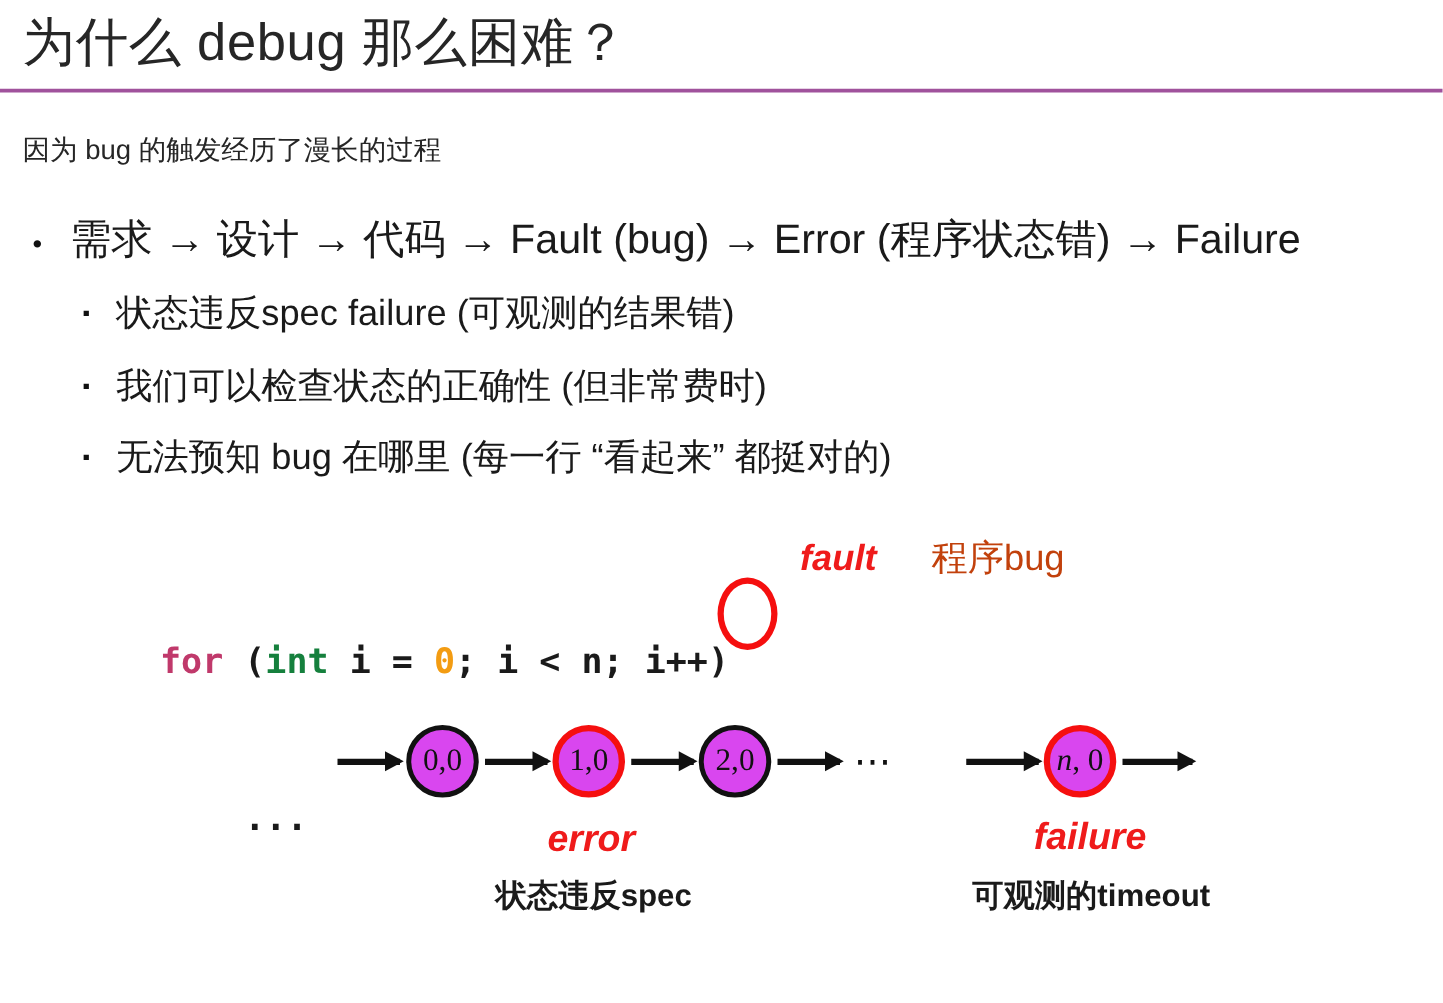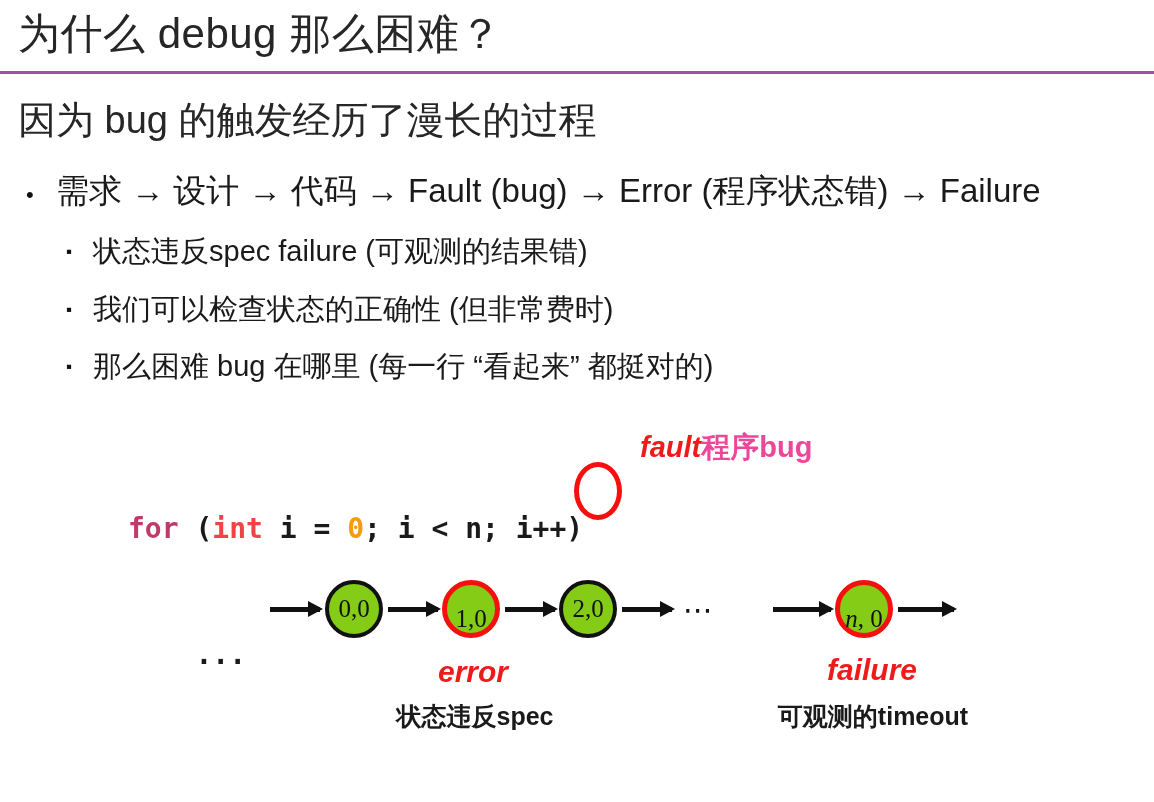--- a/index.html
+++ b/index.html
@@ -41,21 +41,21 @@
     width: 1154px;
     height: 3px;
     background: #a0529c;
   }
 
   
   #subtitle {
     position: absolute;
     left: 18px;
     top: 99px;
-    font-size: 38px;
+    font-size: 22px;
     line-height: 42px;
     color: #262626;
     white-space: nowrap;
   }
 
   .bullet-l1 {
     position: absolute;
     left: 26px;
     top: 168px;
     font-size: 33px;
@@ -102,43 +102,44 @@
     top: 424px;
     font-family: "DejaVu Sans Mono", "Liberation Mono", monospace;
     font-size: 28px;
     font-weight: bold;
     line-height: 42px;
     color: #1a1a1a;
     white-space: pre;
   }
   .code-line { position: relative; height: 42px; }
   .kw  { color: #c0396b; }
-  .typ { color: #ef4444; }
+  .typ { color: #15803d; }
   .num { color: #f39c12; }
   .pl  { color: #1a1a1a; }
 
   #fault-label {
     position: absolute;
     left: 640px;
     top: 428px;
     font-size: 29px;
     line-height: 38px;
     white-space: nowrap;
   }
   #fault-label .em {
     color: #ef1b1b;
     font-style: italic;
     font-weight: bold;
     margin-top: 32px;
   }
   #fault-label .cn {
-    color: #ec4899;
+    color: #c2410c;
     font-style: normal;
-    font-weight: bold;
+    font-weight: normal;
     font-family: "Liberation Sans", "DejaVu Sans", sans-serif;
+    margin-left: 44px;
   }
 
   #fault-ellipse {
     position: absolute;
     left: 574px;
     top: 462px;
     width: 48px;
     height: 58px;
     border: 5px solid #f50f0f;
     border-radius: 50%;
@@ -153,30 +154,30 @@
     top: 580px;
     width: 720px;
     height: 90px;
   }
   .node {
     position: absolute;
     width: 58px;
     height: 58px;
     border-radius: 50%;
     box-sizing: border-box;
-    background: #84cc16;
+    background: #d946ef;
     display: flex;
     align-items: center;
     justify-content: center;
     font-size: 25px;
     color: #111;
     font-family: "Liberation Serif", "DejaVu Serif", serif;
   }
   .node.black { border: 4px solid #111; }
-  .node.red   { border: 5px solid #f50f0f; align-items: flex-end; }
+  .node.red   { border: 5px solid #f50f0f; }
   .node.mathy { font-style: italic; }
   .node.mathy .norm { font-style: normal; }
 
   .arrow {
     position: absolute;
     height: 5px;
     background: #111;
     top: 27px;
   }
   .arrow::after {
@@ -242,21 +243,21 @@
   <span>状态违反spec failure (可观测的结果错)</span>
 </div>
 
 <div class="bullet-l2" id="sub-2">
   <span class="marker">▪</span>
   <span>我们可以检查状态的正确性 (但非常费时)</span>
 </div>
 
 <div class="bullet-l2" id="sub-3">
   <span class="marker">▪</span>
-  <span>那么困难 bug 在哪里 (每一行 “看起来” 都挺对的)</span>
+  <span>无法预知 bug 在哪里 (每一行 “看起来” 都挺对的)</span>
 </div>
 
 <div id="code-block">
   <div class="code-line"><span class="kw">for</span><span class="pl"> (</span><span class="typ">int</span><span class="pl"> i = </span><span class="num">0</span><span class="pl">; i &lt; n; i++)</span></div>
   <div class="code-line">    ...</div>
 </div>
 
 <div id="fault-ellipse"></div>
 
 <div id="fault-label">

